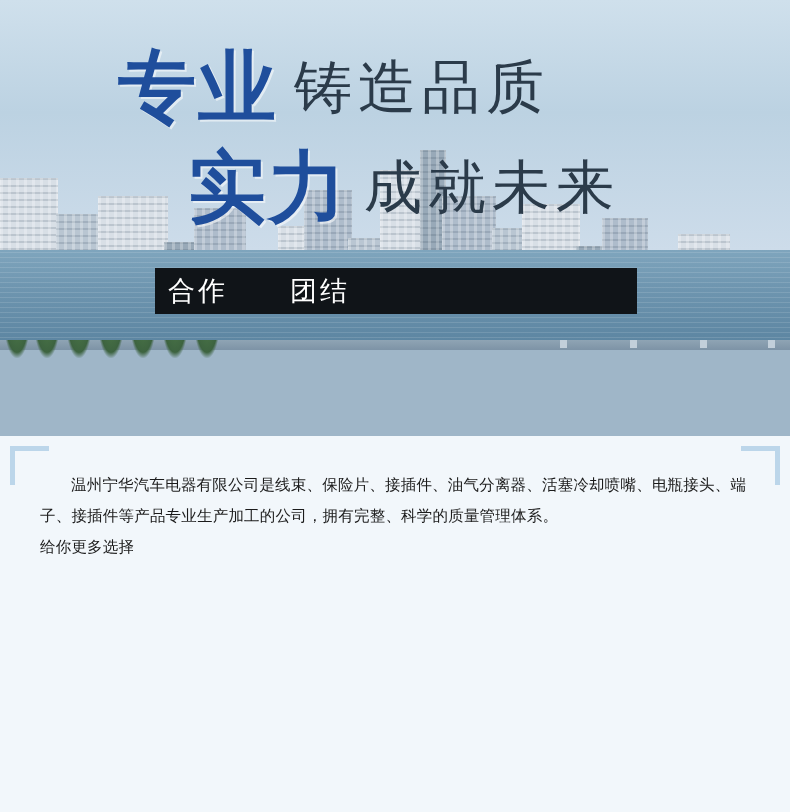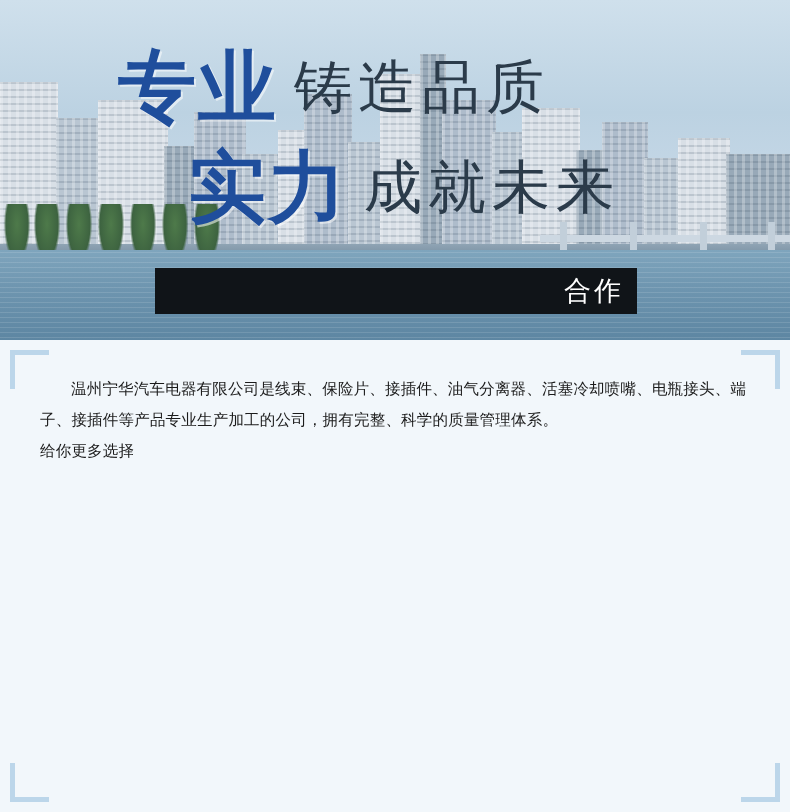--- a/index.html
+++ b/index.html
@@ -18,21 +18,21 @@
     position: relative;
     width: 790px;
     height: 812px;
     background: #ffffff;
   }
 
   
   .hero {
     position: relative;
     width: 790px;
-    height: 340px;
+    height: 436px;
     overflow: hidden;
     background: #9fb6c8;
   }
   
   .hero .sky {
     position: absolute;
     left: 0; top: 0;
     width: 790px; height: 250px;
     background: linear-gradient(180deg, #cfe0ec 0%, #bcd2e2 45%, #cddcea 100%);
   }
@@ -157,21 +157,21 @@
   }
   .slogan-bar {
     position: absolute;
     left: 155px;
     top: 268px;
     width: 482px;
     height: 46px;
     background: #101418;
     display: flex;
     align-items: center;
-    justify-content: flex-end;
+    justify-content: flex-start;
     gap: 36px;
   }
   .slogan-bar span {
     font-family: "DejaVu Sans", sans-serif;
     font-size: 27px;
     color: #ffffff;
     letter-spacing: 3px;
     padding: 0 13px;
   }
 
@@ -267,20 +267,21 @@
     <div class="headline">
       <div class="hl-row1">
         <span class="big-blue">专业</span><span class="big-dark">铸造品质</span>
       </div>
       <div class="hl-row2">
         <span class="big-blue">实力</span><span class="big-dark">成就未来</span>
       </div>
 
       <div class="slogan-bar">
         <span>合作</span>
+        <span>团结</span>
       </div>
     </div>
   </div>
 
   <div class="panel">
     <div class="corner tl"></div>
     <div class="corner tr"></div>
     <div class="corner bl"></div>
     <div class="corner br"></div>
 

